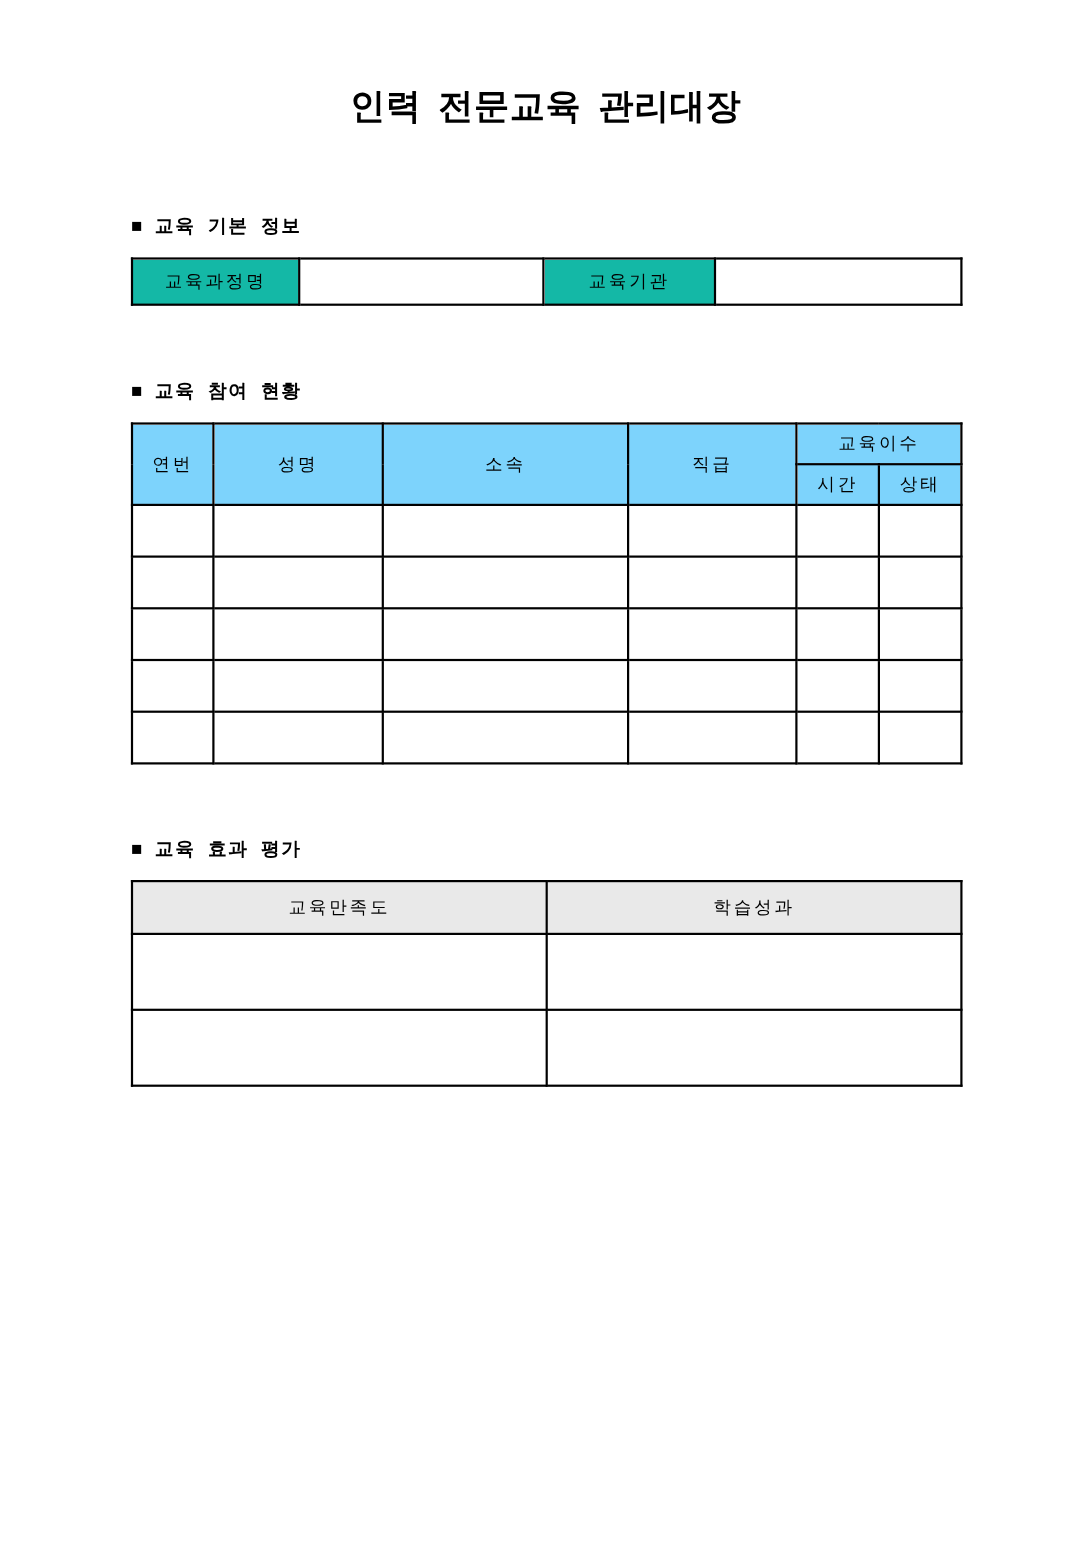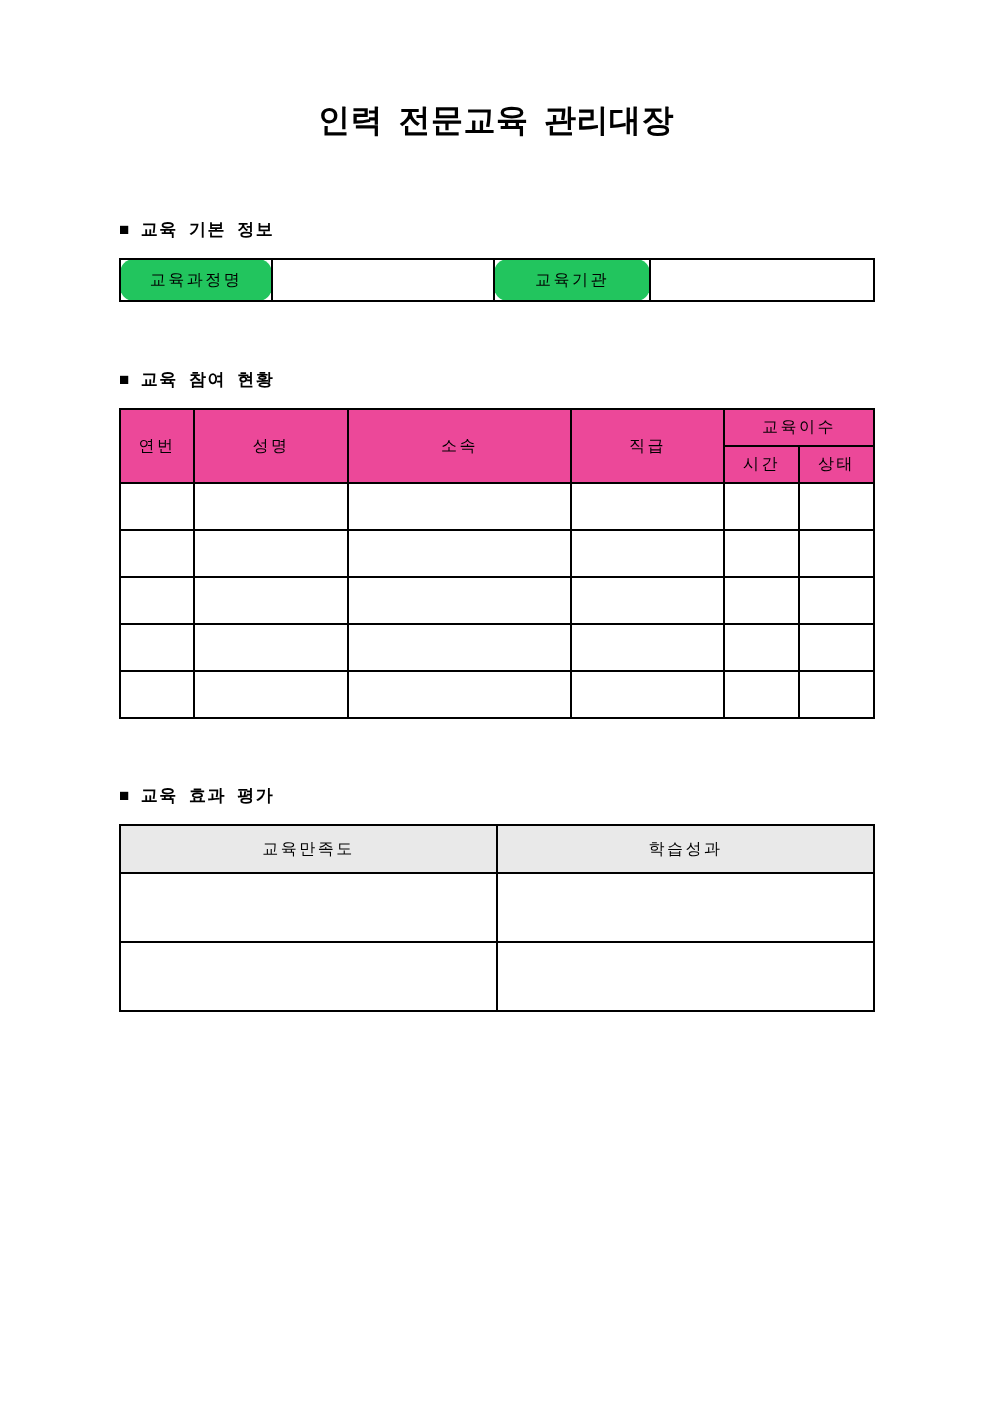--- a/index.html
+++ b/index.html
@@ -11,21 +11,21 @@
     background: #ffffff;
     font-family: "Liberation Sans", "DejaVu Sans", sans-serif;
     color: #000000;
     overflow: hidden;
   }
   .content {
     margin-left: 119px;
     width: 754px;
   }
   .doc-title {
-    padding-top: 100px;
+    padding-top: 76px;
     font-size: 32px;
     line-height: 40px;
     font-weight: bold;
     text-align: center;
     letter-spacing: 0.5px;
     word-spacing: 6px;
     width: 992px;
   }
   .sec-heading {
     font-size: 17px;
@@ -54,30 +54,30 @@
   }
   td, th {
     border: 2px solid #000000;
     text-align: center;
     vertical-align: middle;
     font-size: 16px;
     font-weight: normal;
     letter-spacing: 2.5px;
     overflow: hidden;
   }
-  .lbl { background: #22c55e; border-radius: 14px; }
+  .lbl { background: #14b8a6; }
   .val { background: #ffffff; }
 
   
   .t1 tr { height: 42px; }
 
   
   .t2 thead tr { height: 37px; }
   .t2 tbody tr { height: 47px; }
-  .t2 th { background: #ec4899; }
+  .t2 th { background: #7dd3fc; }
 
   
   .t3 .hdr-row { height: 48px; }
   .t3 .val-row { height: 69px; }
   .t3 th { background: #e9e9e9; }
 </style>
 </head>
 <body>
 
 <div class="page">

